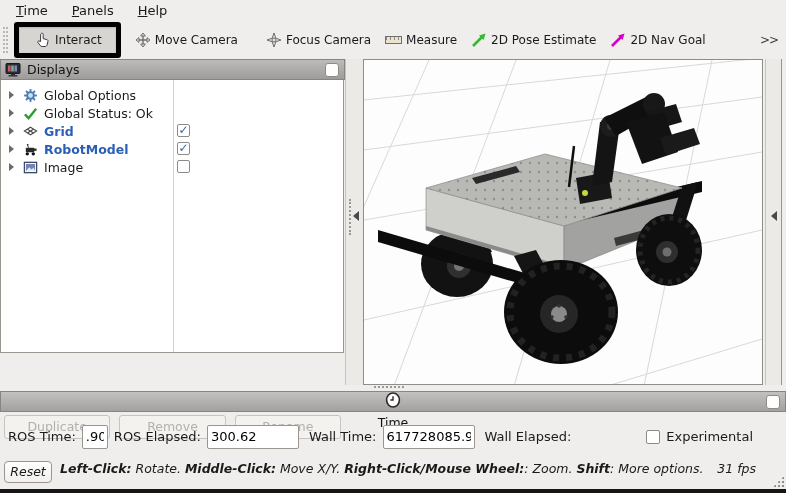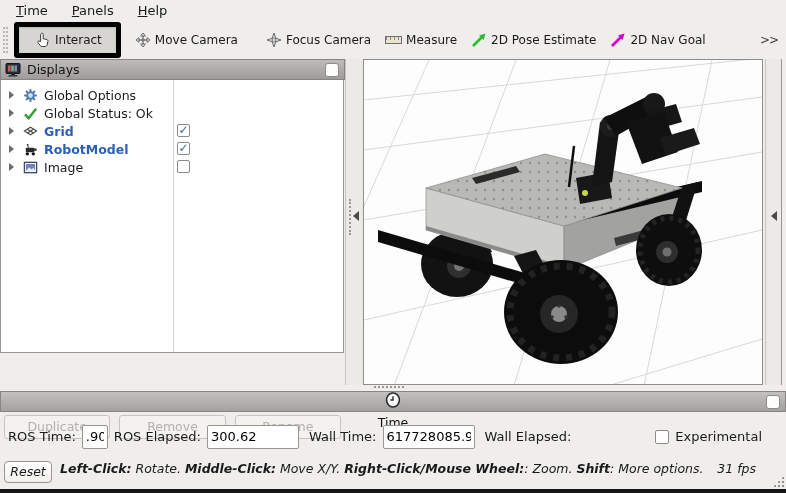--- a/index.html
+++ b/index.html
@@ -54,21 +54,21 @@
 
   
   .time-header { position:absolute; left:0; top:391px; width:786px; height:21px; background:linear-gradient(#c2c1bf,#a2a19f); border:1px solid #878582; display:flex; align-items:center; padding:0 6px; gap:7px;flex-direction:column; }
   .time-body { position:absolute; left:0; top:412px; width:786px; height:49px; display:flex; align-items:center; padding:0 8px; gap:6px; }
   .tfield-label { font-size:13px; white-space:nowrap; }
   .tfield-input { height:24px; border:1px solid #98968f; border-radius:2px; background:#fff; font-family:"DejaVu Sans",sans-serif; font-size:13px; padding:0 3px; color:#000; }
   .w-rostime { width:26px; }
   .w-roselapsed { width:92px; margin-right:4px; }
   .w-walltime { width:92px; margin-right:4px; }
   .w-wallelapsed { width:93px; }
-  .exp-wrap { margin-left:auto; display:flex; align-items:center; gap:6px; margin-right:16px; }
+  .exp-wrap { margin-left:auto; display:flex; align-items:center; gap:6px; margin-right:25px; }
   .exp-cb { width:14px; height:14px; background:#fff; border:1px solid #8d8b88; border-radius:2px; }
   .exp-label { font-size:13px; }
 
   
   .statusbar { position:absolute; left:0; top:461px; width:786px; height:28px; display:flex; align-items:flex-start; padding:0 4px; gap:8px;font-style:italic; }
   .reset-btn { width:48px; height:22px; background:linear-gradient(#fefefe,#f1f0ed); border:1px solid #98968f; border-radius:4px; font-size:12.5px; text-align:center; line-height:20px; }
   .hints { font-size:12.5px; white-space:nowrap; }
   .hints b { font-weight:bold; }
   .fps { margin-left:auto; margin-right:26px; font-size:12.5px; }
   .resize-grip { position:absolute; right:2px; bottom:6px; width:11px; height:11px; background-image:radial-gradient(#8f8d8a 1px,transparent 1.2px); background-size:4px 4px; clip-path:polygon(100% 0,100% 100%,0 100%); }

